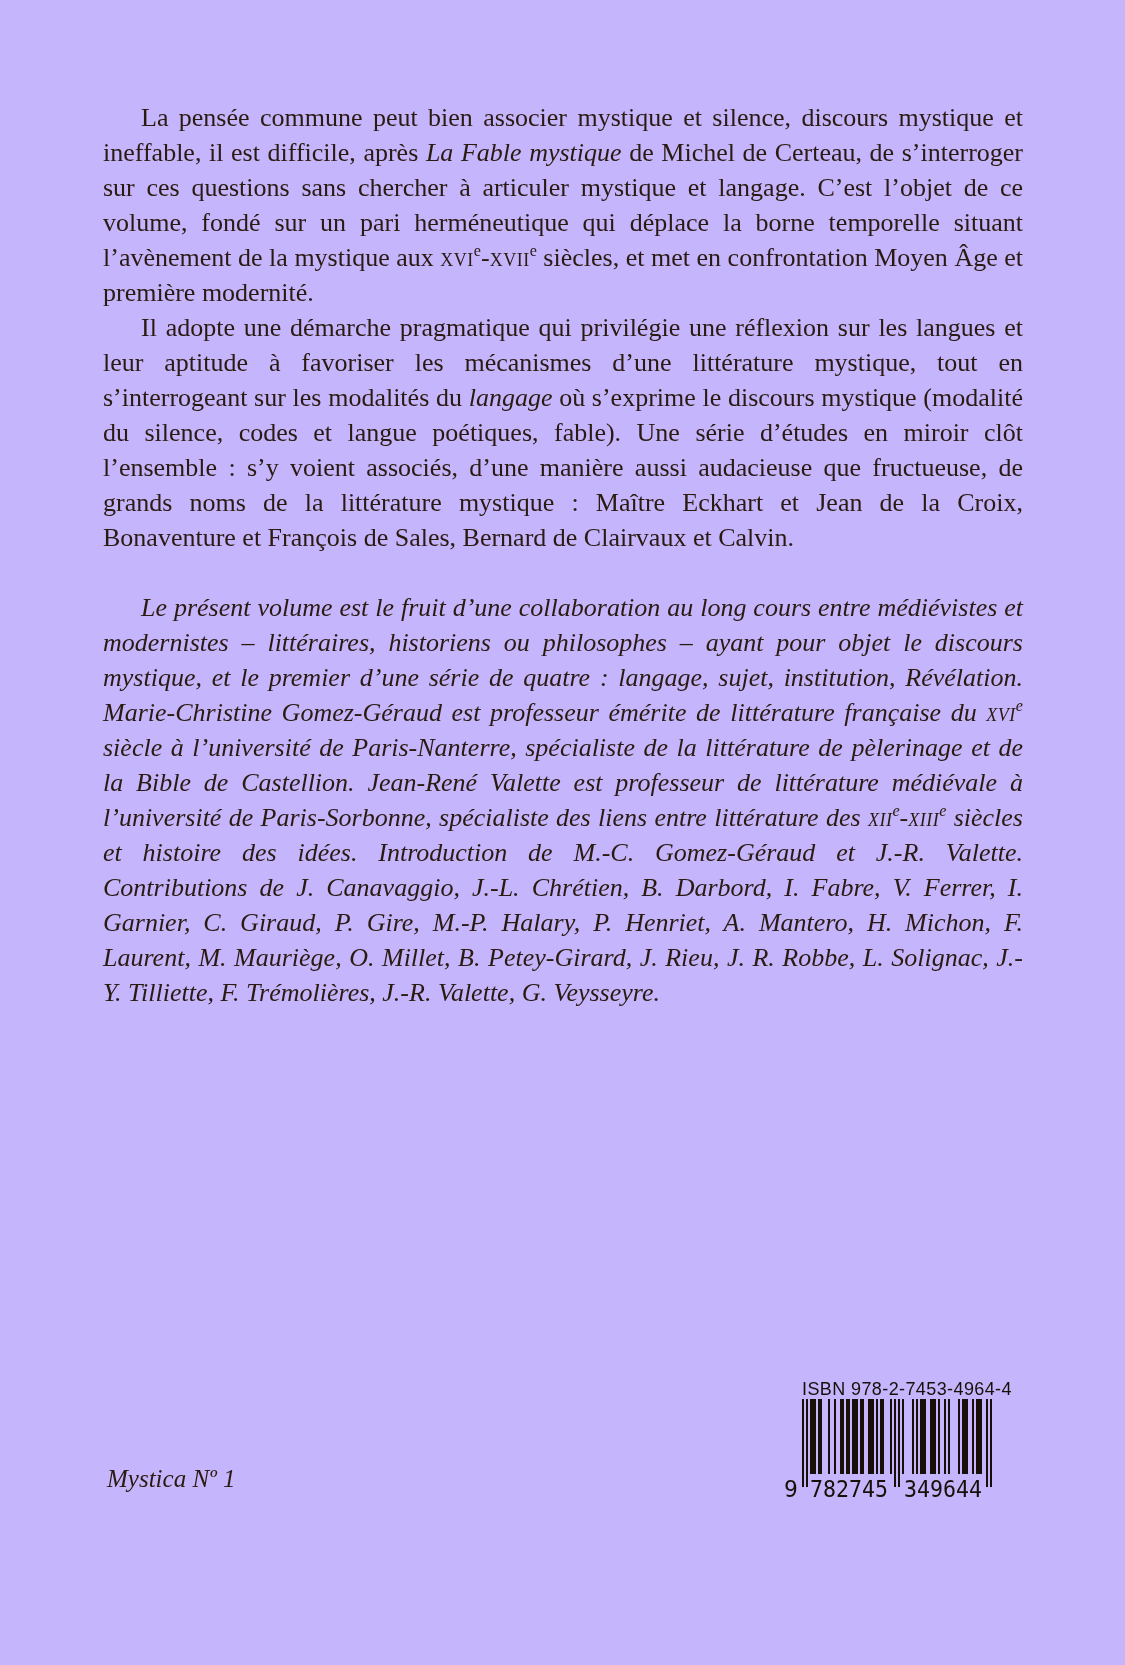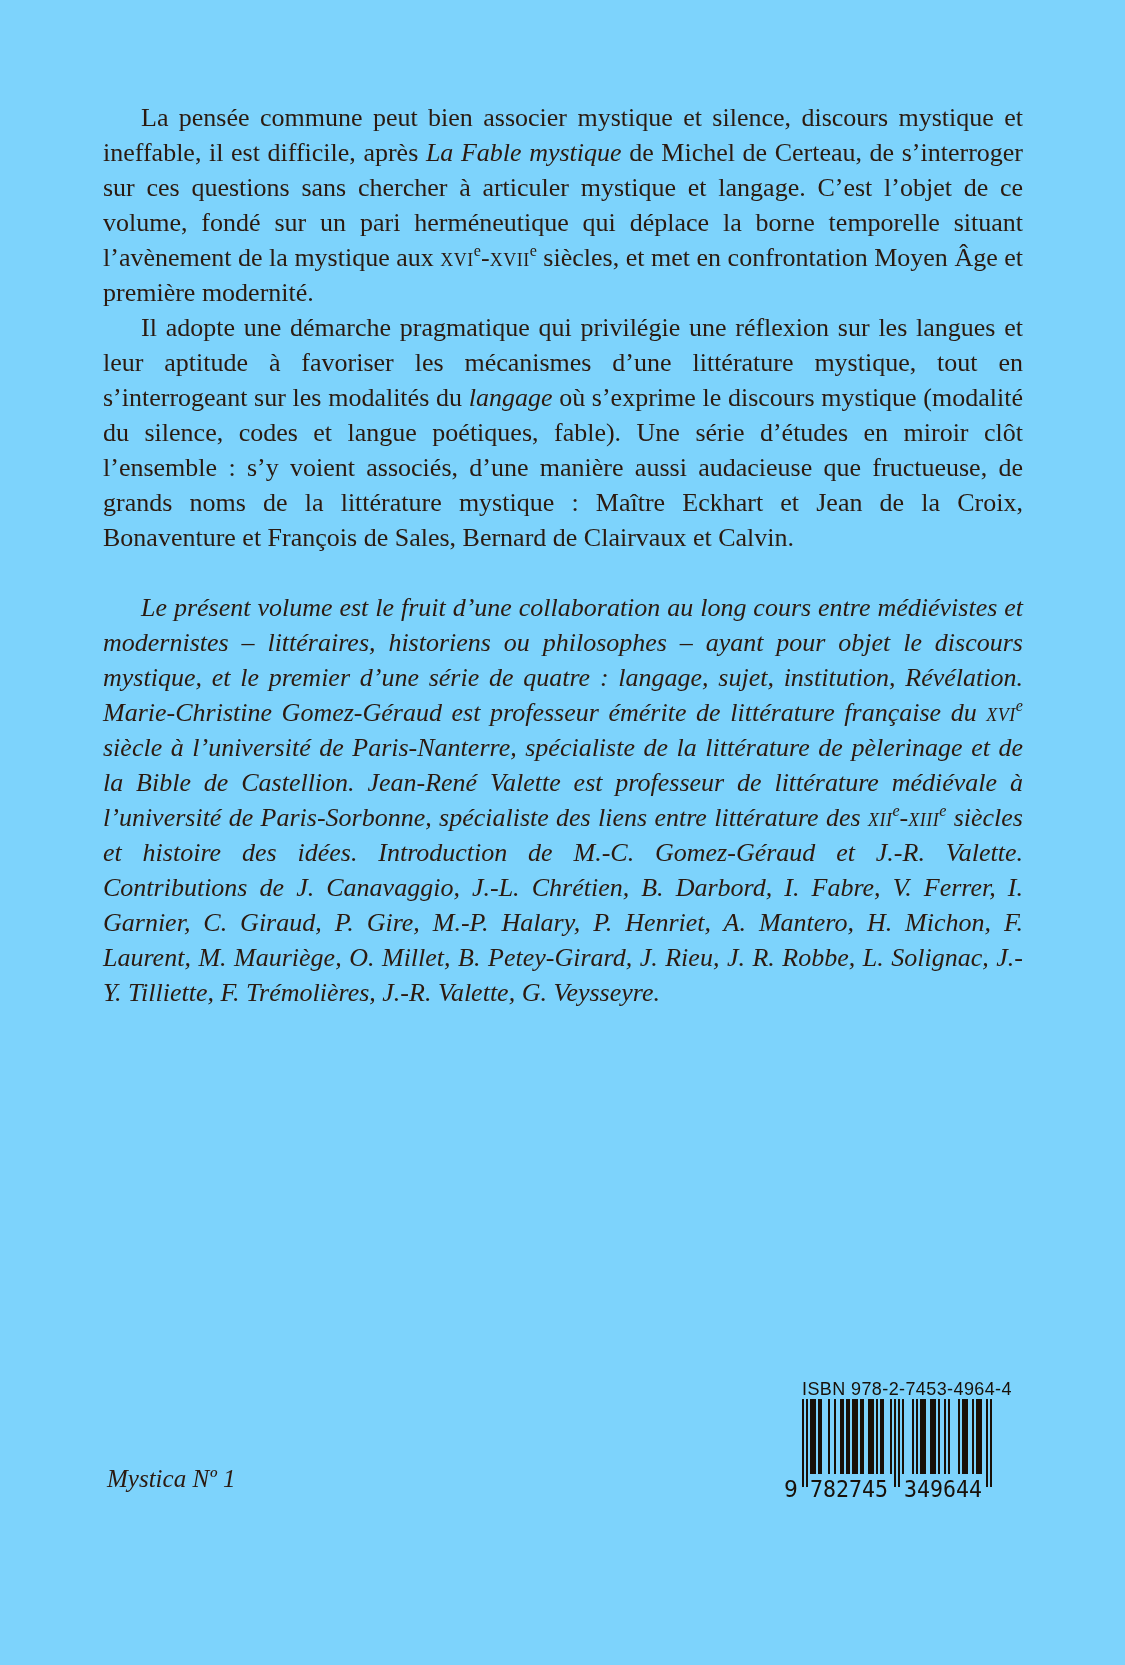--- a/index.html
+++ b/index.html
@@ -41,21 +41,21 @@
     position:absolute;
     left:107px;top:1464px;
     font-style:italic;
     font-size:25px;
     line-height:30px;
   }
 </style>
 </head>
 <body>
 
-<div class="page" style="background: #7dd3fc; color: rgb(43, 26, 16);">
+<div class="page" style="background: #c4b5fd; color: rgb(43, 26, 16);">
 
   <div class="blurb">
       <p><span>La pensée commune peut bien associer mystique et silence, discours mystique et ineffable, il est difficile, après </span><span style="font-style: italic;">La Fable mystique</span><span> de Michel de Certeau, de s’interroger sur ces questions sans chercher à articuler mystique et langage. C’est l’objet de ce volume, fondé sur un pari herméneutique qui déplace la borne temporelle situant l’avènement de la mystique aux </span><span class="sc">xvi</span><sup>e</sup><span>-</span><span class="sc">xvii</span><sup>e</sup><span> siècles, et met en confrontation Moyen Âge et première modernité.</span></p>
       <p><span>Il adopte une démarche pragmatique qui privilégie une réflexion sur les langues et leur aptitude à favoriser les mécanismes d’une littérature mystique, tout en s’interrogeant sur les modalités du </span><span style="font-style: italic;">langage</span><span> où s’exprime le discours mystique (modalité du silence, codes et langue poétiques, fable). Une série d’études en miroir clôt l’ensemble : s’y voient associés, d’une manière aussi audacieuse que fructueuse, de grands noms de la littérature mystique : Maître Eckhart et Jean de la Croix, Bonaventure et François de Sales, Bernard de Clairvaux et Calvin.</span></p>
       <p class="it gap"><span>Le présent volume est le fruit d’une collaboration au long cours entre médiévistes et modernistes – littéraires, historiens ou philosophes – ayant pour objet le discours mystique, et le premier d’une série de quatre : langage, sujet, institution, Révélation. Marie-Christine Gomez-Géraud est professeur émérite de littérature française du </span><span class="sc">xvi</span><sup>e</sup><span> siècle à l’université de Paris-Nanterre, spécialiste de la littérature de pèlerinage et de la Bible de Castellion. Jean-René Valette est professeur de littérature médiévale à l’université de Paris-Sorbonne, spécialiste des liens entre littérature des </span><span class="sc">xii</span><sup>e</sup><span>-</span><span class="sc">xiii</span><sup>e</sup><span> siècles et histoire des idées. Introduction de M.-C. Gomez-Géraud et J.-R. Valette. Contributions de J. Canavaggio, J.-L. Chrétien, B. Darbord, I. Fabre, V. Ferrer, I. Garnier, C. Giraud, P. Gire, M.-P. Halary, P. Henriet, A. Mantero, H. Michon, F. Laurent, M. Mauriège, O. Millet, B. Petey-Girard, J. Rieu, J. R. Robbe, L. Solignac, J.-Y. Tilliette, F. Trémolières, J.-R. Valette, G. Veysseyre.</span></p>
     </div>
 
   <div class="isbn-area">
     <div class="isbn-line">ISBN  978-2-7453-4964-4</div>
     <div class="barcode-box"><svg width="214" height="104" viewBox="0 0 214 104">

